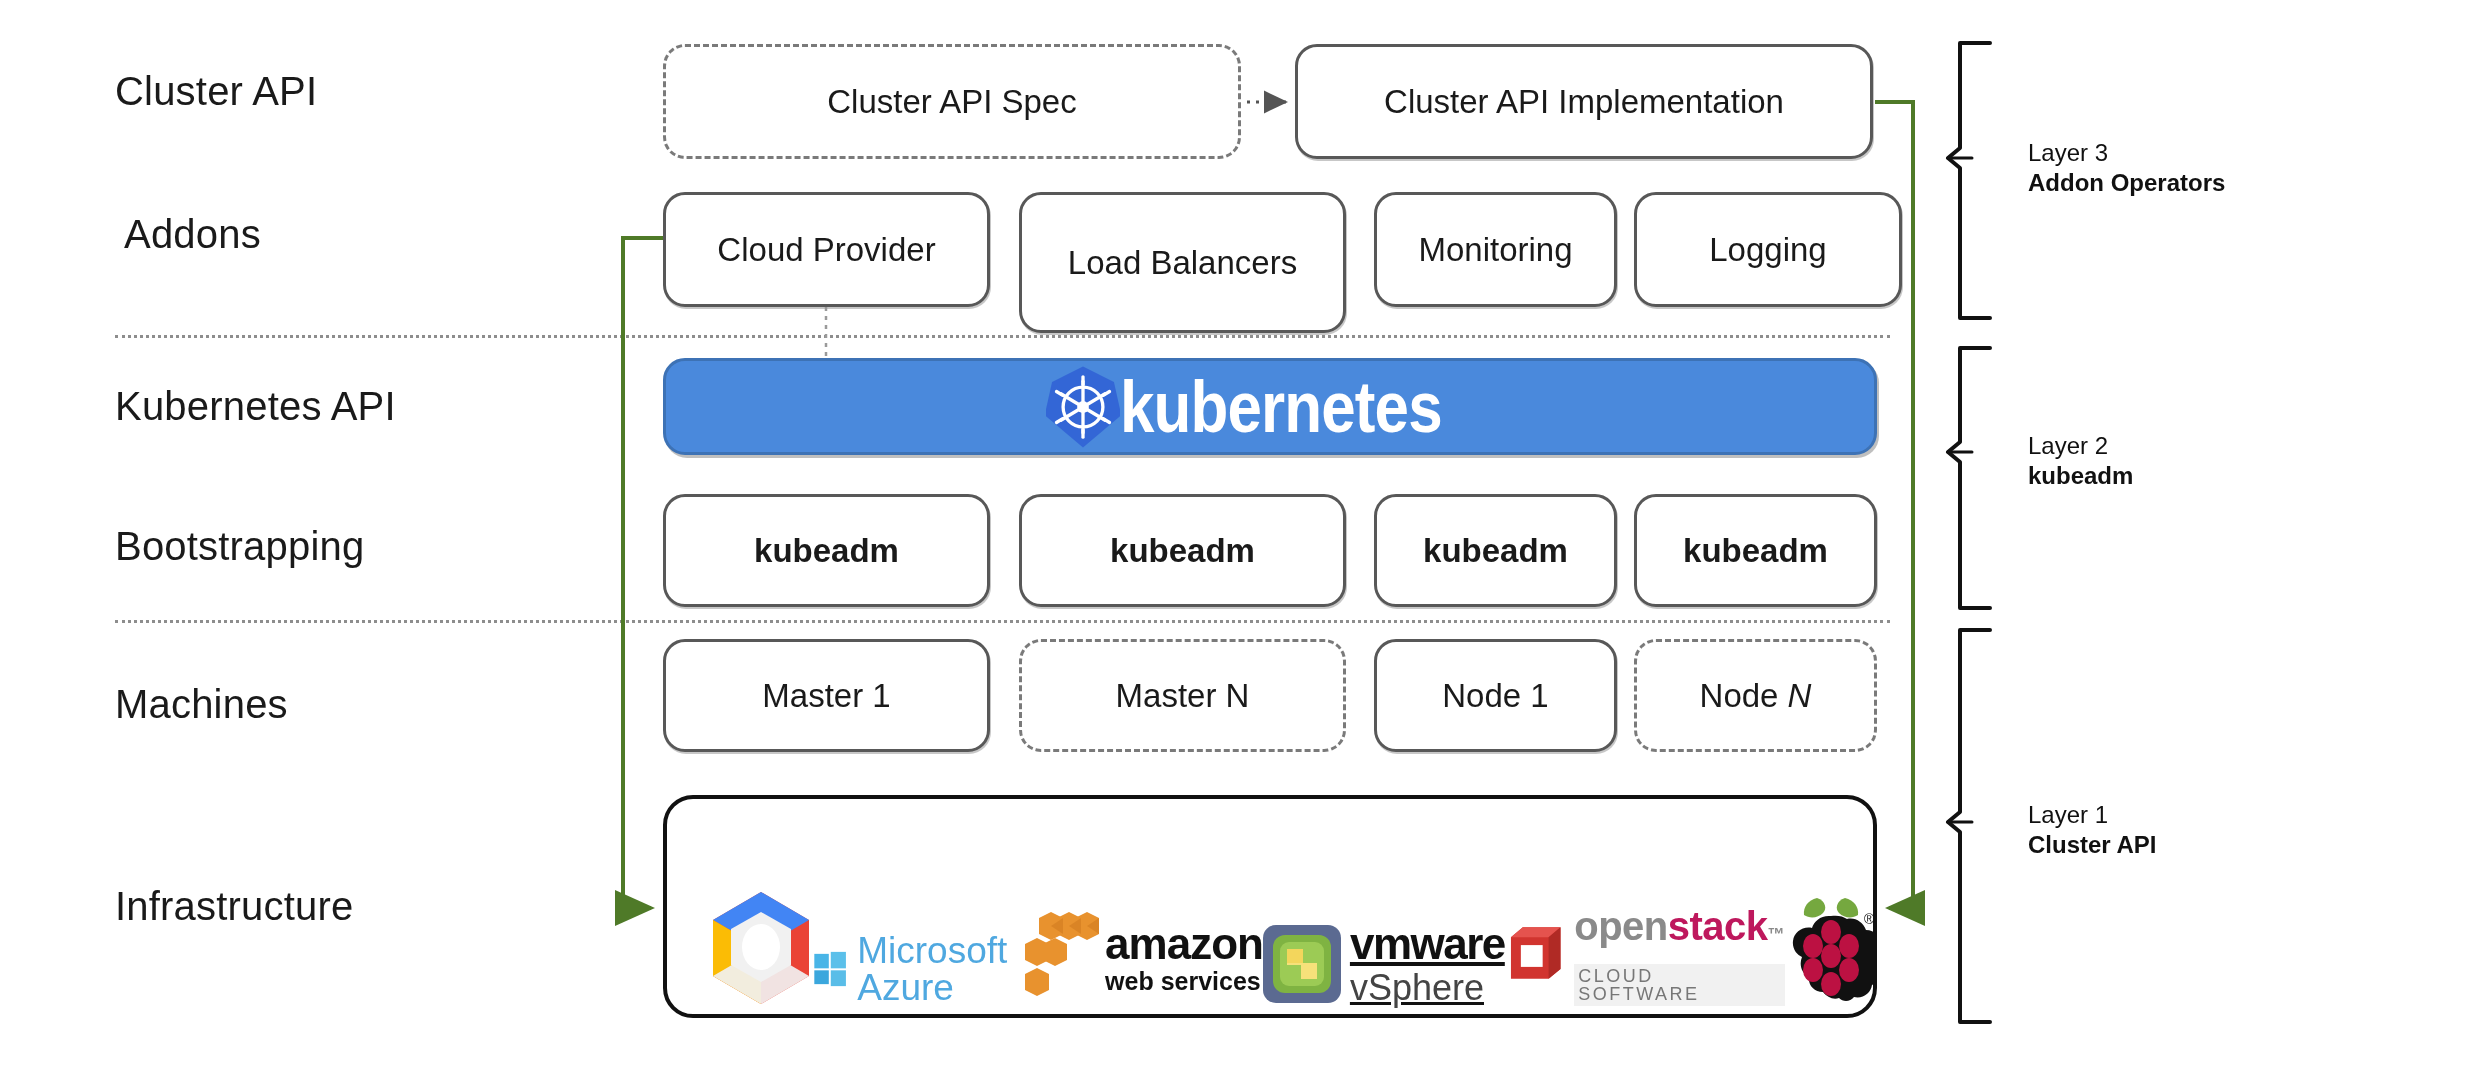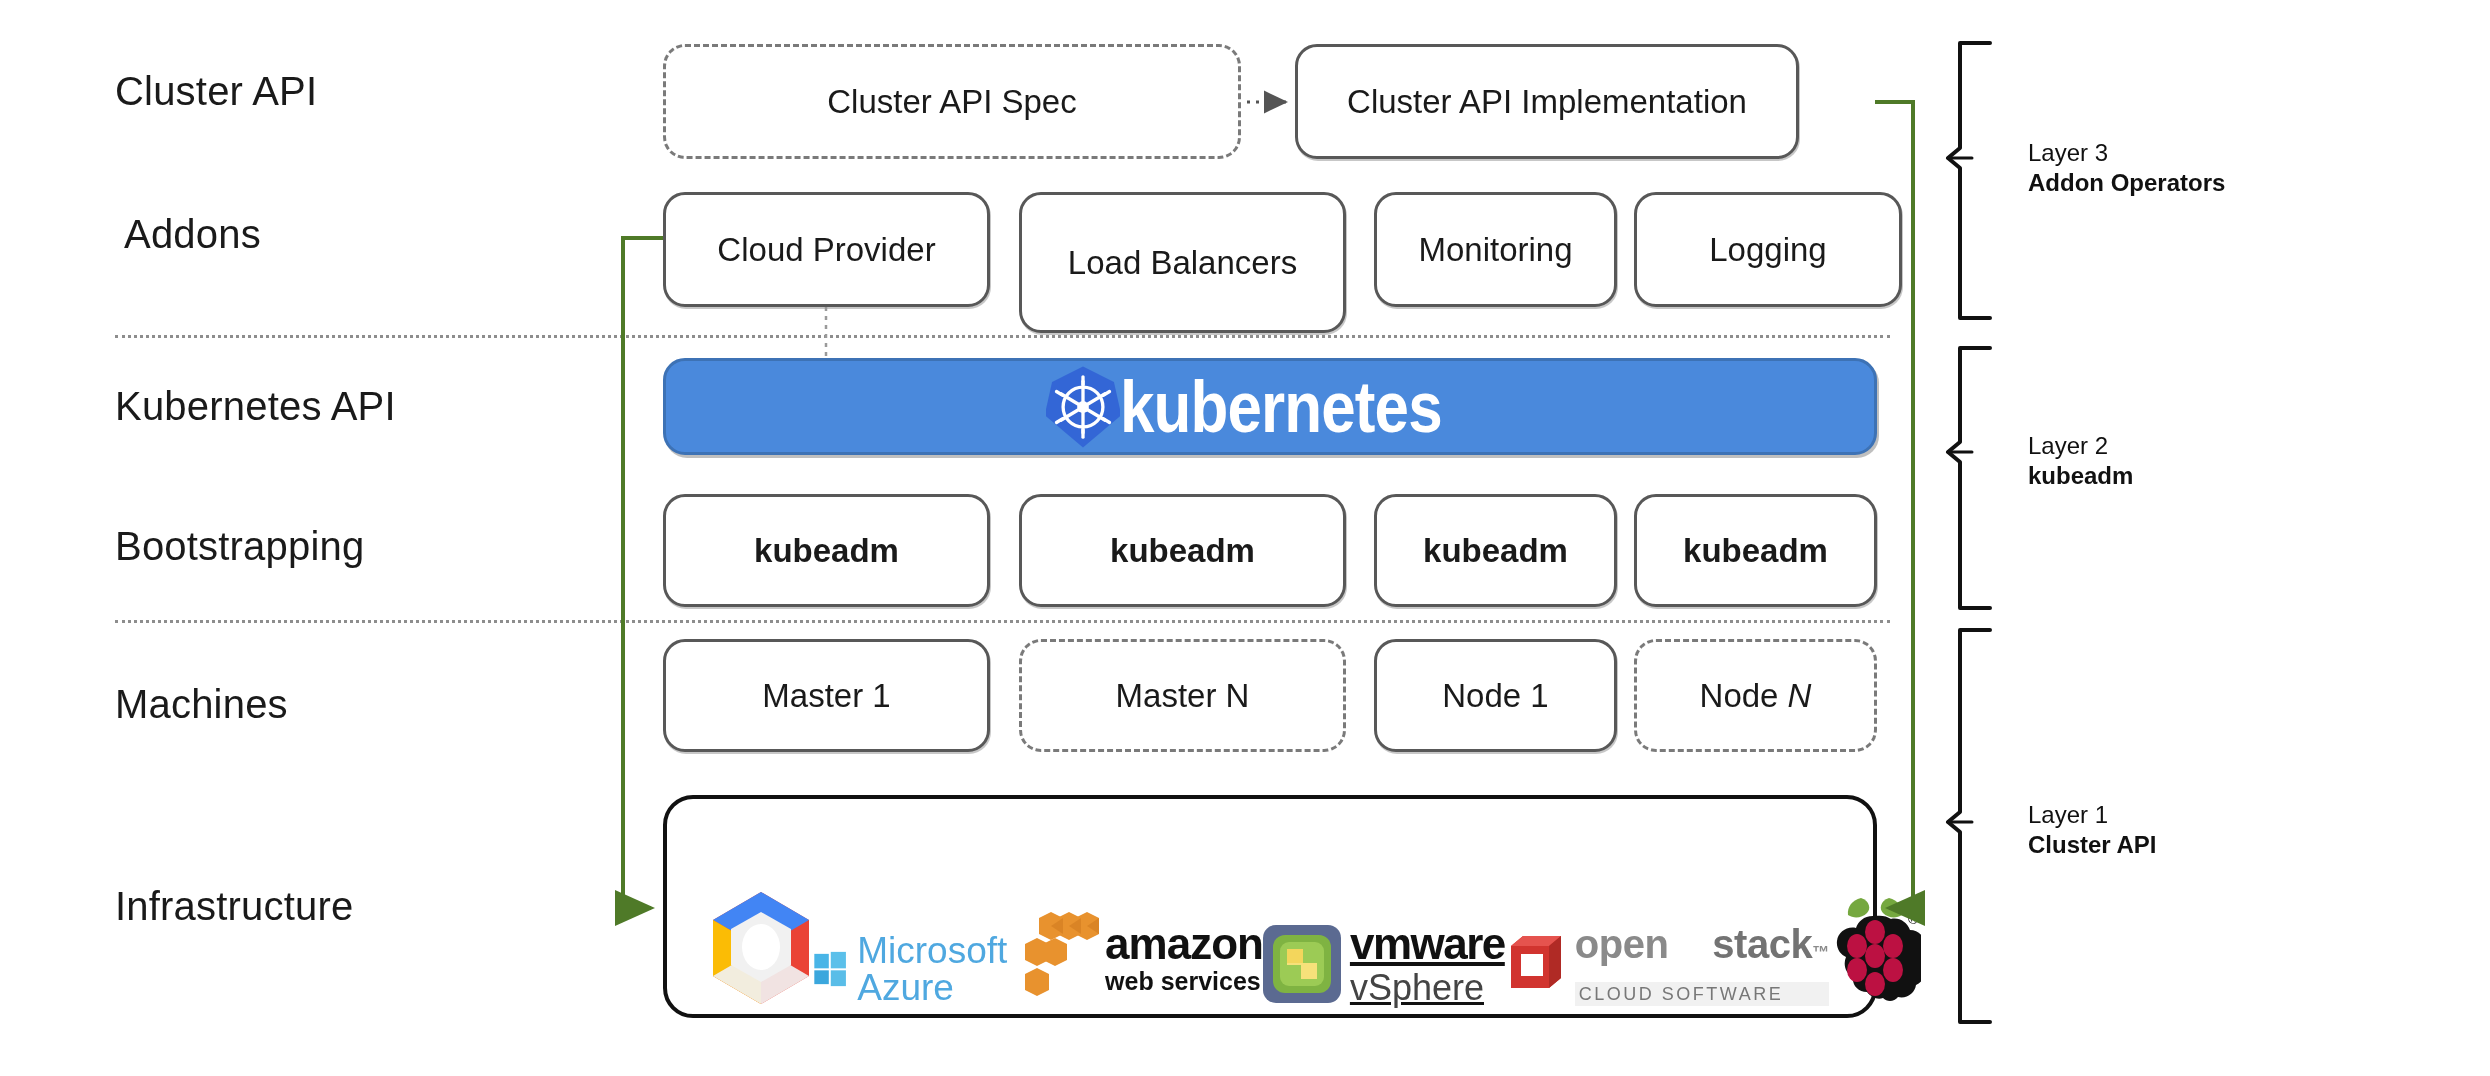--- a/index.html
+++ b/index.html
@@ -60,21 +60,21 @@
   <div class="rowlabel" style="left:115px;top:684px;">Machines</div>
   <div class="rowlabel" style="left:115px;top:886px;">Infrastructure</div>
 
   <div class="sep" style="left:115px;top:335px;width:1775px;"></div>
   <div class="sep" style="left:115px;top:620px;width:1775px;"></div>
 
   <div class="box dashed" style="left:663px;top:44px;width:578px;height:115px;">
     <span class="t">Cluster API Spec</span>
   </div>
 
-  <div class="box shadow" style="left:1295px;top:44px;width:504px;height:115px;">
+  <div class="box shadow" style="left:1295px;top:44px;width:578px;height:115px;">
     <span class="t">Cluster API Implementation</span>
   </div>
 
   <div class="box shadow" style="left:663px;top:192px;width:327px;height:115px;">
     <span class="t">Cloud Provider</span>
   </div>
   <div class="box shadow" style="left:1019px;top:192px;width:327px;height:141px;">
     <span class="t">Load Balancers</span>
   </div>
   <div class="box shadow" style="left:1374px;top:192px;width:243px;height:115px;">
@@ -197,21 +197,21 @@
     </div>
 
     <div class="logo" style="gap:8px;">
       <svg width="62" height="66" viewBox="0 0 62 66">
         <path d="M6 14 L18 4 L56 4 L56 46 L44 56 L6 56 Z" fill="#d1342f"></path>
         <path d="M6 14 L18 4 L56 4 L44 14 Z" fill="#e5534e"></path>
         <path d="M44 14 L56 4 L56 46 L44 56 Z" fill="#b02a25"></path>
         <rect x="16" y="22" width="22" height="22" fill="#ffffff"></rect>
       </svg>
       <span style="display:flex;flex-direction:column;line-height:1;">
-        <span class="lbl" style="font-size:40px;color:#8a8a8a;font-weight:600;letter-spacing:-.5px;">open<span style="color:#737373;margin-left:44px;">stack</span><span style="font-size:17px;">™</span></span>
+        <span class="lbl" style="font-size:40px;color:#8a8a8a;font-weight:600;letter-spacing:-.5px;">open<span style="color:#be185d;">stack</span><span style="font-size:17px;">™</span></span>
         <span class="lbl" style="font-size:18px;color:#777;letter-spacing:2.5px;margin-top:18px;background:#f1f1f1;padding:3px 4px;">CLOUD SOFTWARE</span>
       </span>
     </div>
 
     <div class="logo">
       <svg width="92" height="112" viewBox="0 0 92 112">
         <g fill="#75a83f">
           <path d="M32 4c-9 2-14 9-13 17 6 4 14 3 19-2 4-4 3-12-6-15z"></path>
           <path d="M60 4c9 2 14 9 13 17-6 4-14 3-19-2-4-4-3-12 6-15z"></path>
         </g>

